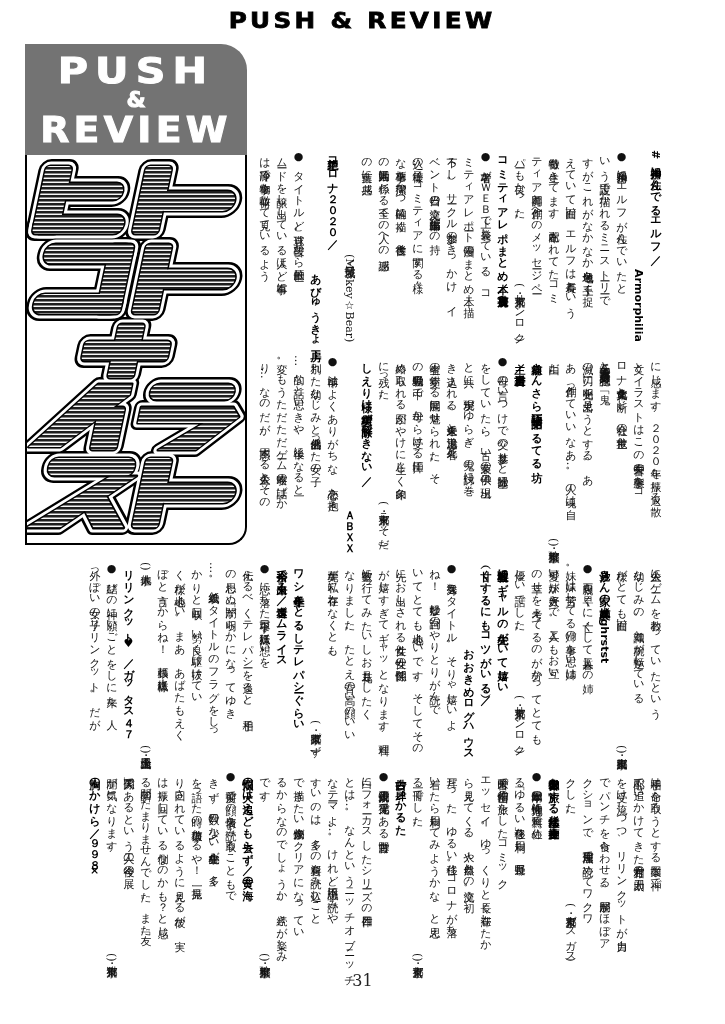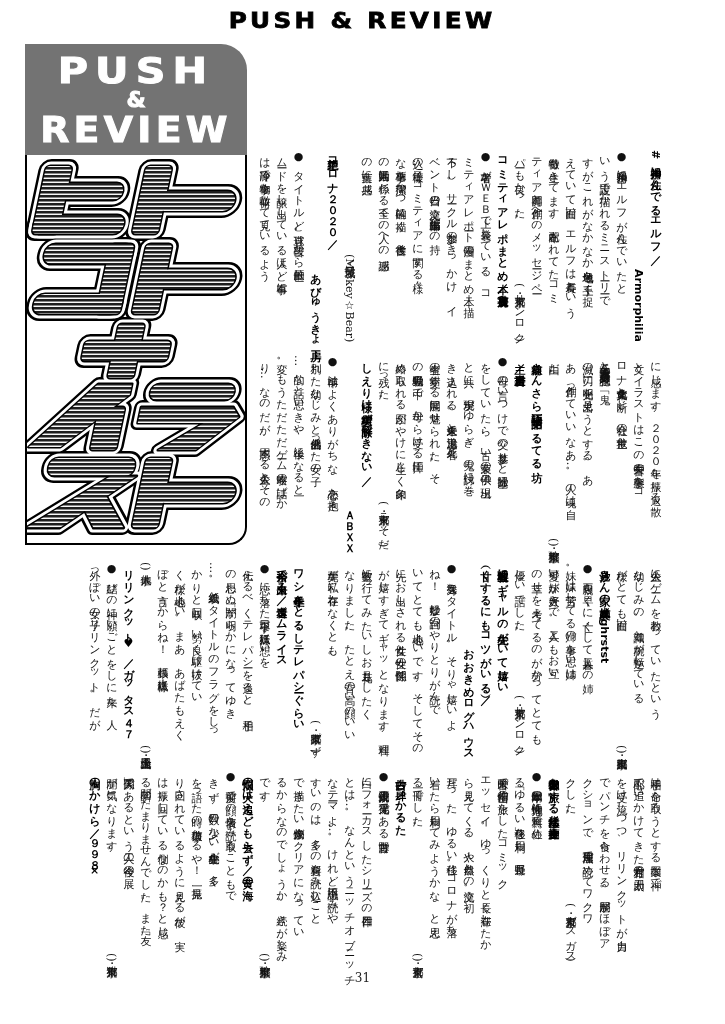--- a/index.html
+++ b/index.html
@@ -15,21 +15,21 @@
   .tb-bot svg{position:absolute;left:0;top:0;}
   .tier{position:absolute;right:61px;height:192px;display:flex;flex-direction:row-reverse;}
   .t1{top:150px;} .t2{top:355px;} .t3{top:562px;} .t4{top:770px;}
   .c{width:17px;height:192px;flex:none;writing-mode:vertical-rl;white-space:nowrap;font-family:"DejaVu Serif",serif;font-size:11px;line-height:17px;color:#111;}
   .c.h{font-family:"DejaVu Sans",sans-serif;font-weight:bold;font-size:11px;color:#000;}
   .c.a{font-family:"DejaVu Sans",sans-serif;font-weight:bold;font-size:11px;text-align:end;color:#000;}
   .c.r{text-align:end;}
   .c.tight{letter-spacing:-1px;}
   .w{width:17px;height:192px;flex:none;display:flex;flex-direction:column;justify-content:space-between;align-items:center;}
   .w span{writing-mode:vertical-rl;white-space:nowrap;font-family:"DejaVu Serif",serif;font-size:11px;line-height:17px;color:#111;}
-  .pno{position:absolute;top:971px;left:0;width:725px;text-align:center;font-family:"DejaVu Serif",serif;font-size:12px;color:#222;}
+  .pno{position:absolute;top:971px;left:0;width:725px;text-align:center;font-family:"DejaVu Serif",serif;font-size:16px;color:#222;}
 </style>
 </head>
 <body>
 
 <div id="page">
 
   <div class="hdr">
     <span>PUSH &amp; REVIEW</span>
   </div>
 

